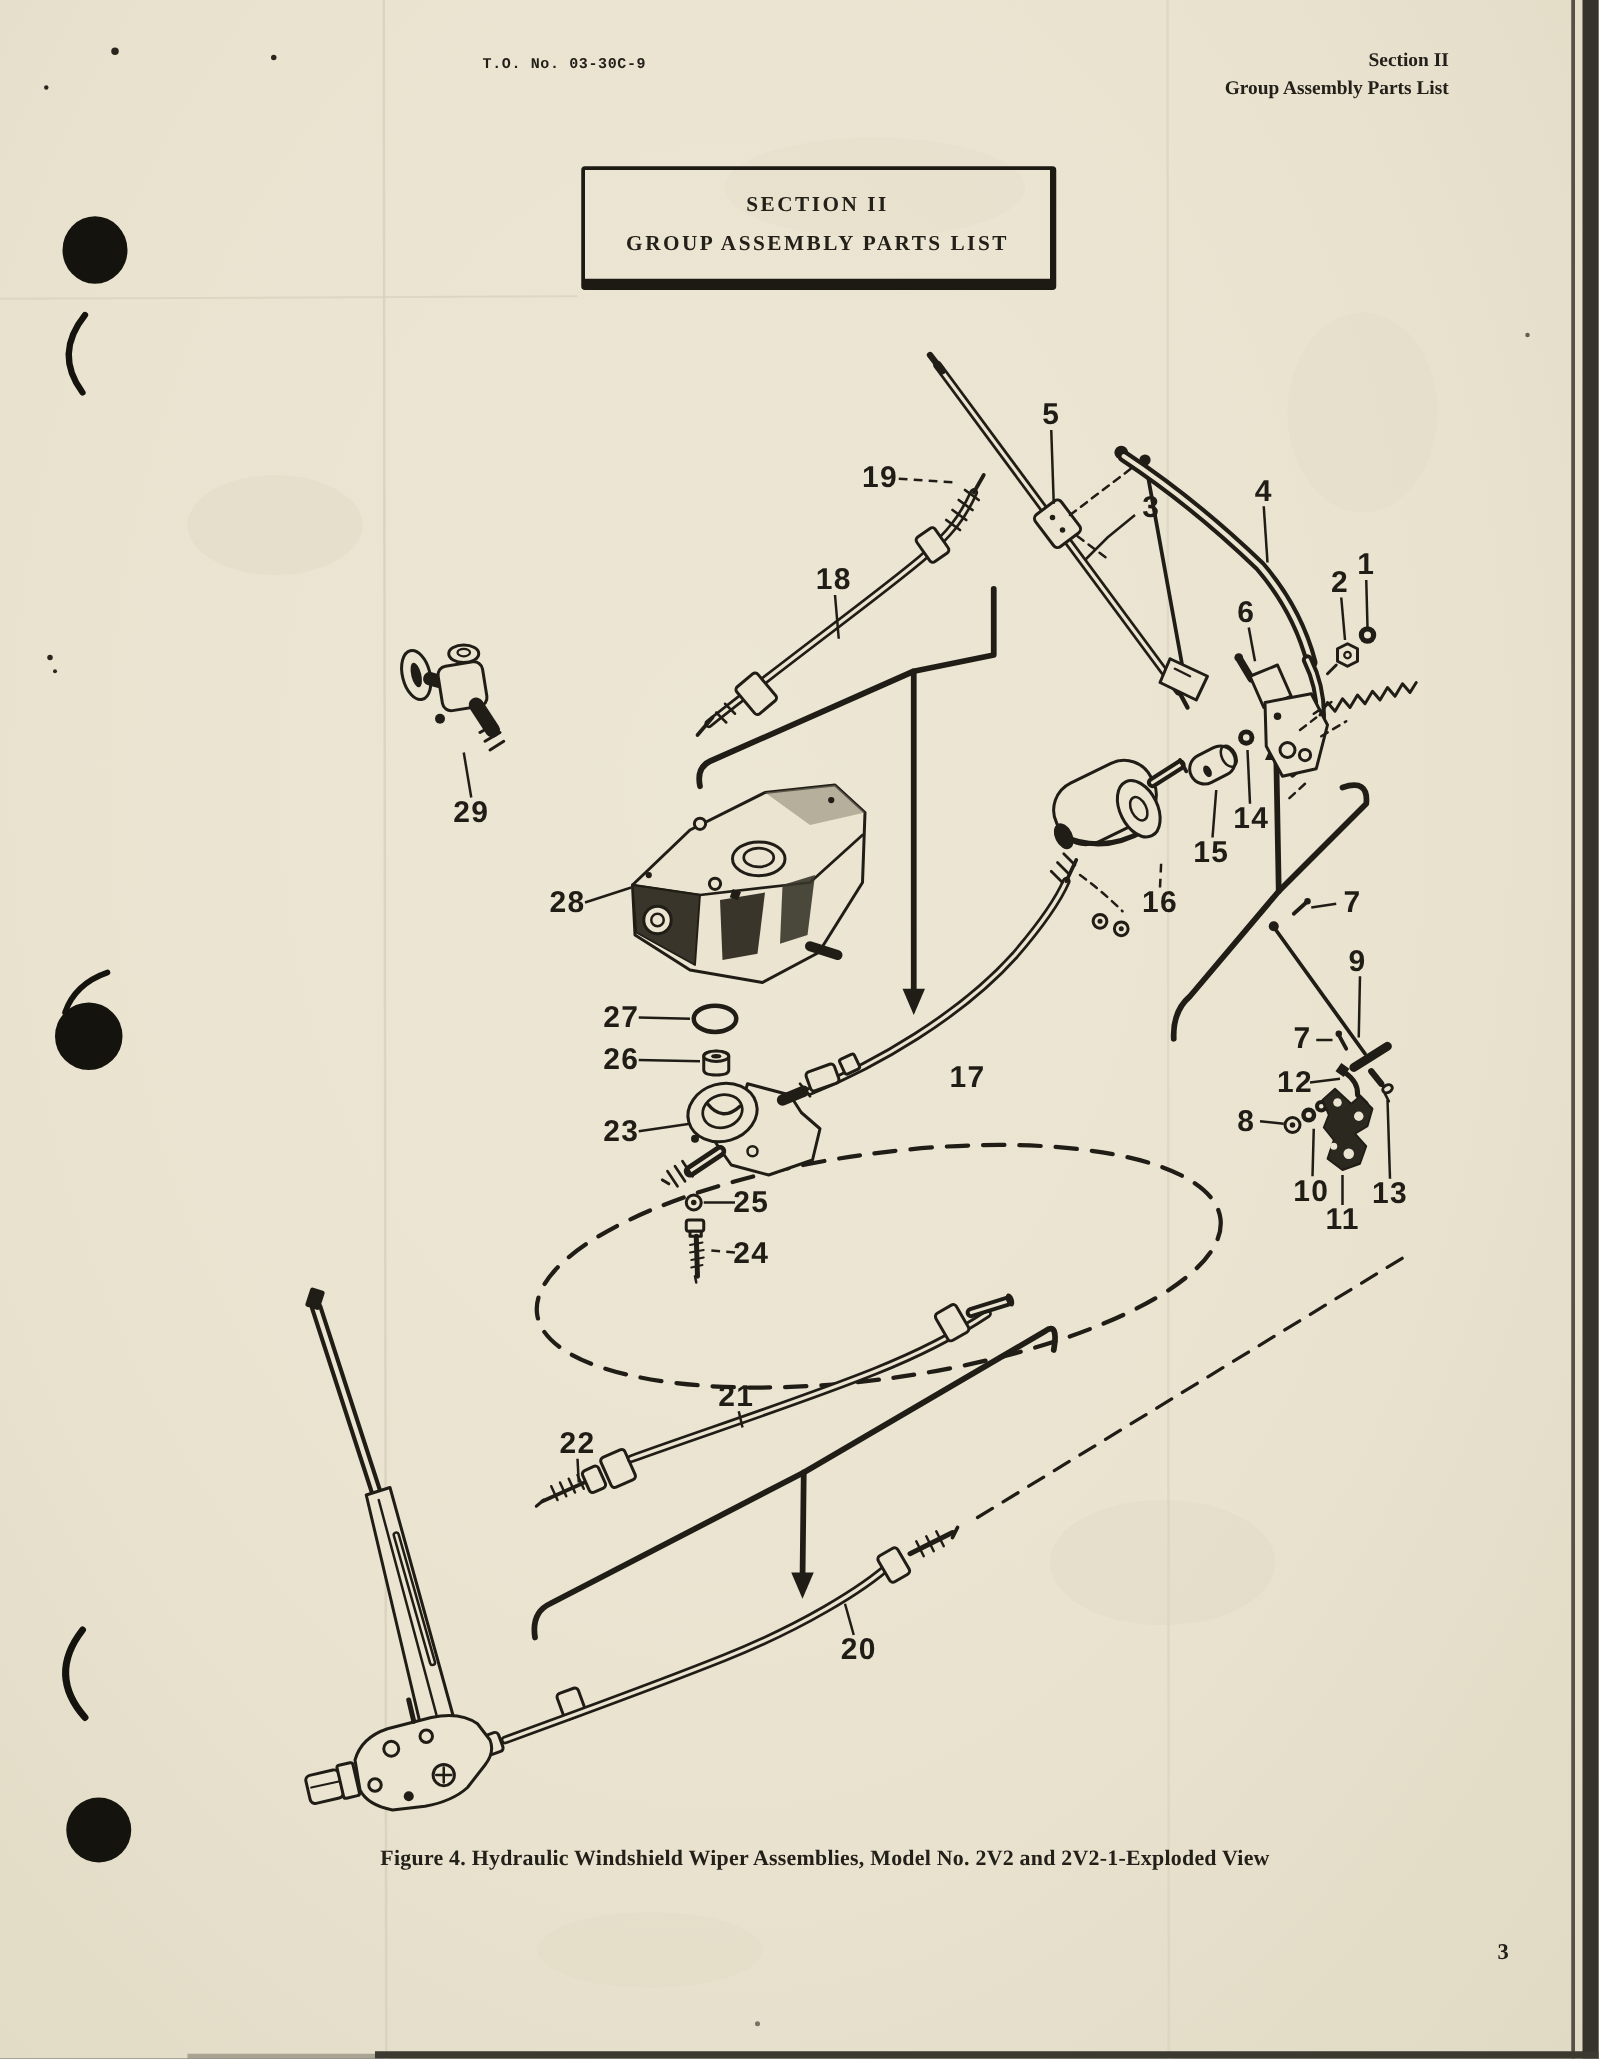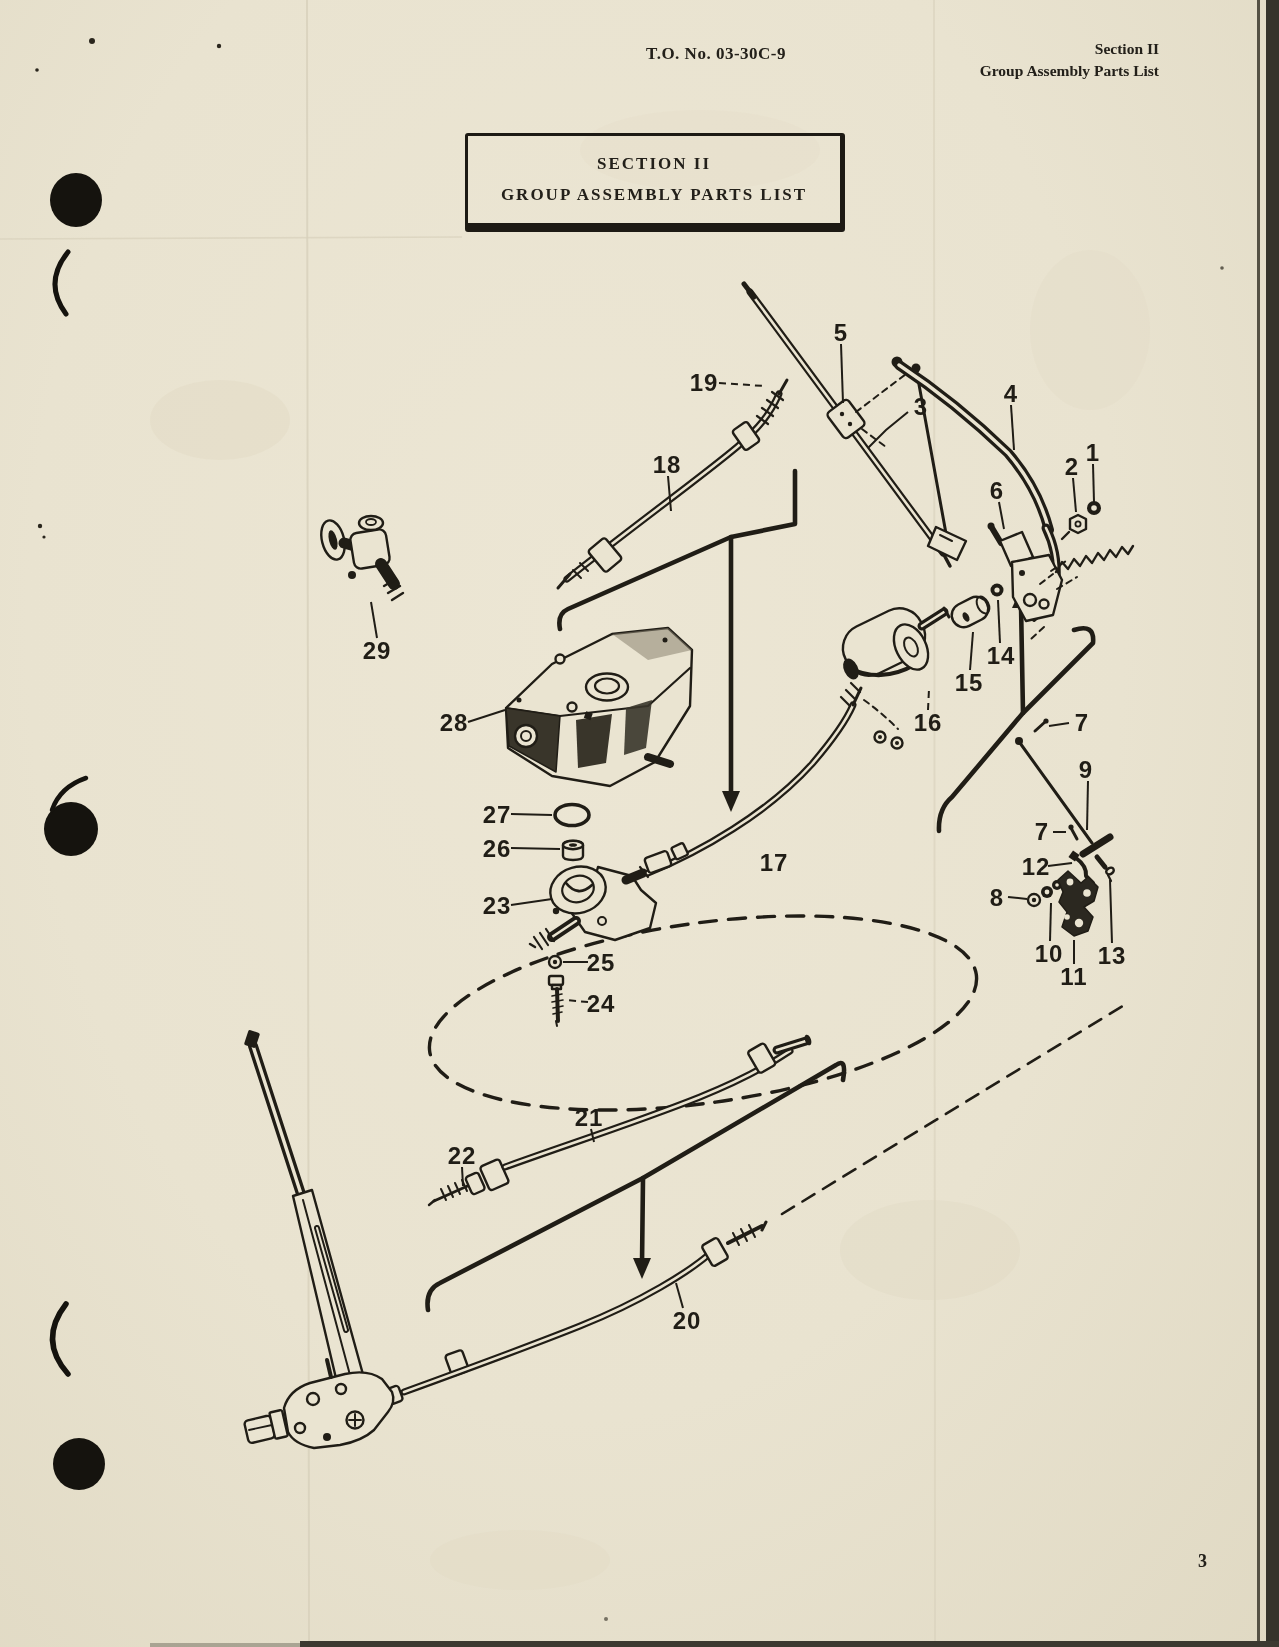--- a/index.html
+++ b/index.html
@@ -2,22 +2,22 @@
 <html><head>
 <meta charset="utf-8">
 <style>
   html,body{margin:0;padding:0;background:#555;}
   .page{
     position:relative;width:1279px;height:1647px;overflow:hidden;
     background:radial-gradient(ellipse at 45% 38%, #ece6d4 0%, #e9e3d0 55%, #e0d9c3 100%);
     font-family:"Liberation Serif", serif;color:#23201a;
   }
   .diagram{position:absolute;left:0;top:0;width:1279px;height:1647px;}
-  .hdr-doc{position:absolute;left:386px;top:44px;width:400px;text-align:right;
-    font-size:17px;font-weight:700;letter-spacing:.5px;}
+  .hdr-doc{position:absolute;left:386px;top:44px;width:400px;text-align:left;
+    font-size:12px;font-weight:700;letter-spacing:.5px;font-family:Liberation Mono, monospace;}
   .hdr-right{position:absolute;right:120px;top:38px;text-align:right;
     font-size:15.5px;font-weight:700;line-height:22px;}
   .section-box{
     position:absolute;left:465px;top:133px;width:380px;height:99px;box-sizing:border-box;
     border-style:solid;border-color:#1d1a14;border-width:3px 5px 9px 3px;border-radius:3px;
     display:flex;flex-direction:column;align-items:center;justify-content:center;gap:11px;
     font-size:17px;font-weight:700;letter-spacing:2px;text-align:center;background:transparent;
   }
   .caption{position:absolute;left:60px;top:1476px;width:1200px;text-align:center;
     font-size:17.5px;font-weight:700;letter-spacing:.2px;}
@@ -459,14 +459,15 @@
   <div class="hdr-right">
     <div>Section II</div>
     <div>Group Assembly Parts List</div>
   </div>
 
   <div class="section-box">
     <div>SECTION II</div>
     <div>GROUP ASSEMBLY PARTS LIST</div>
   </div>
 
+  <div class="caption">Figure 4. Hydraulic Windshield Wiper Assemblies, Model No. 2V2 and 2V2-1-Exploded View</div>
   <div class="page-num">3</div>
 </div>
 
 </body></html>

